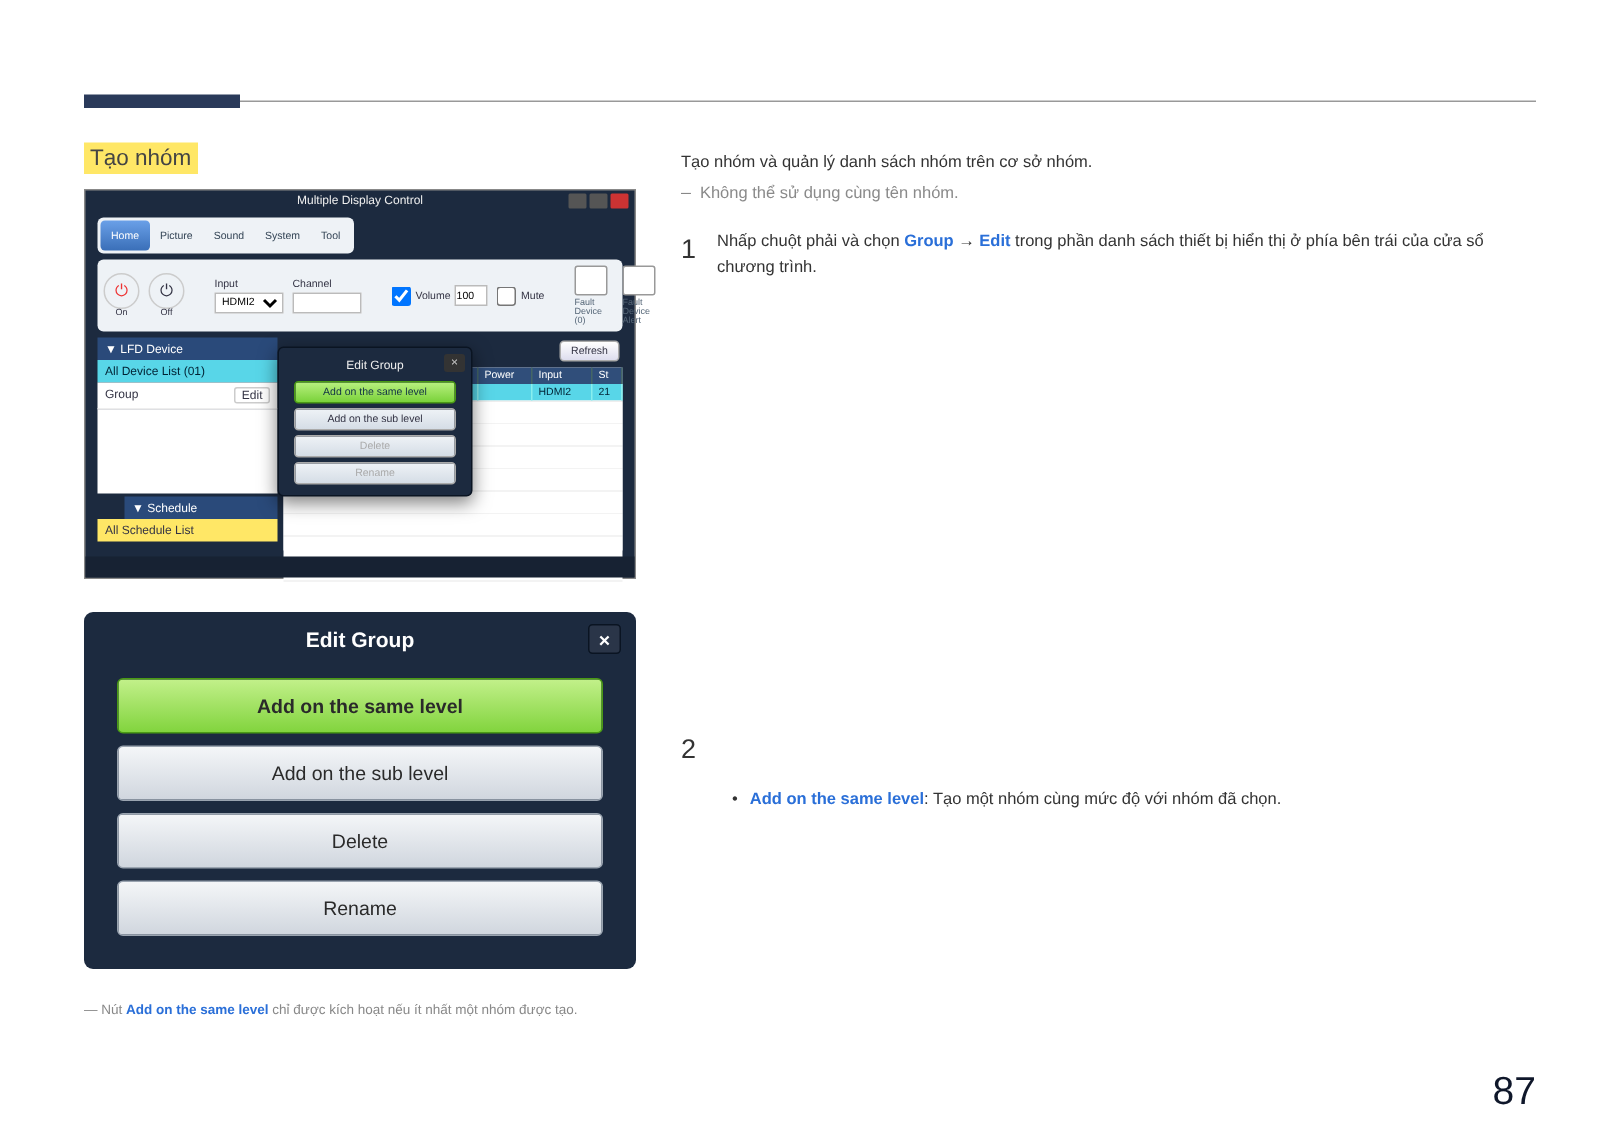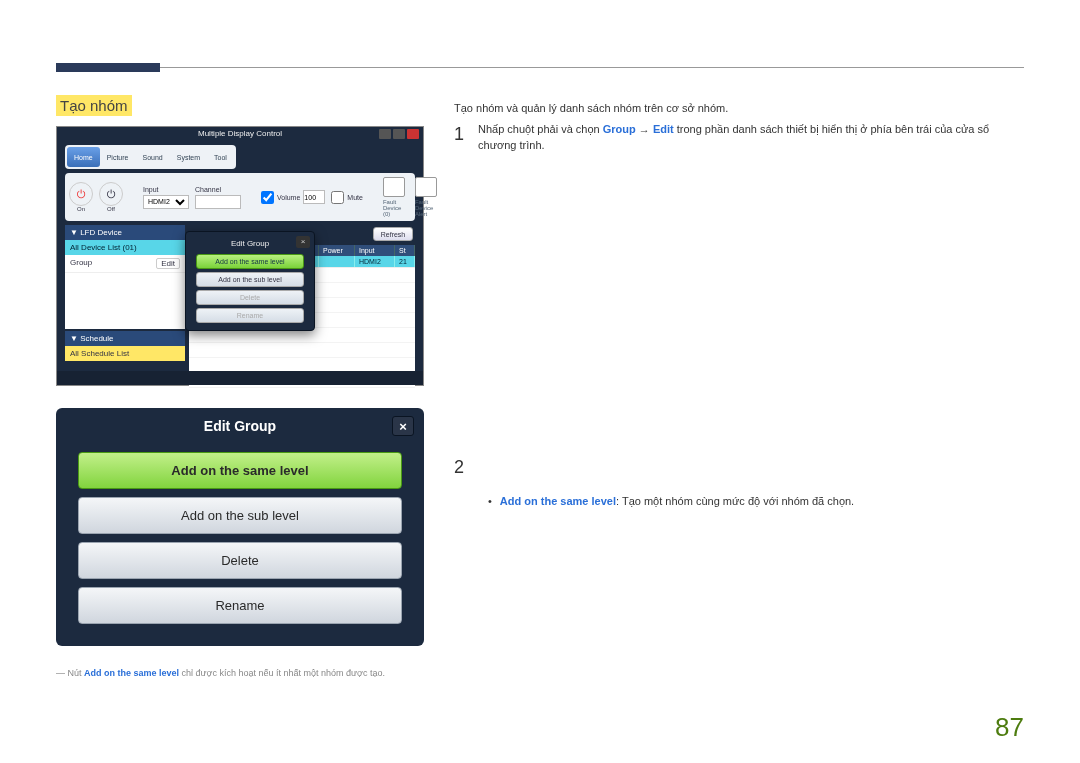--- a/index.html
+++ b/index.html
@@ -102,21 +102,21 @@
   .mock1 .sb-hdr {
     background:#2a4a7a; color:#fff; font-size:8px; padding:3px 5px;
   }
   .mock1 .sb-sel {
     background:#58d6e8; color:#023; font-size:8px; padding:3px 5px;
   }
   .mock1 .sb-row {
     background:#fff; color:#334; font-size:8px; padding:3px 5px; display:flex; justify-content:space-between; border-bottom:1px solid #eee;
   }
   .mock1 .sb-blank { background:#fff; height:56px; }
-  .mock1 .sb-hdr2 { background:#2a4a7a; color:#fff; font-size:8px; padding:3px 5px; margin-top:2px; }
+  .mock1 .sb-hdr2 { background:#2a4a7a; color:#fff; font-size:8px; padding:3px 5px; margin-top:2px;margin-left:18px; }
   .mock1 .sb-sched { background:#ffe766; color:#334; font-size:8px; padding:3px 5px; }
   .mock1 .refresh {
     position:absolute; right:10px; top:100px; width:40px; height:14px; background:linear-gradient(#fff,#dde); border:1px solid #aaa; border-radius:3px; font-size:7px; color:#334; text-align:center; line-height:13px;
   }
   .mock1 .grid {
     position:absolute; left:132px; right:8px; top:118px; bottom:18px; background:#fff;
   }
   .mock1 .grid .gh { display:flex; background:#304e7a; color:#fff; font-size:7px; }
   .mock1 .grid .gh div { padding:2px 4px; border-right:1px solid #466; }
   .mock1 .grid .gr { display:flex; background:#58d6e8; color:#023; font-size:7px; }
@@ -201,21 +201,21 @@
   }
   .step .n {
     font-size: 18px; font-weight: 400; color: #333;
   }
   .step .t { flex: 1; }
   .step.step2 { margin-top: 300px; }
   .blue { color: #2a6fd8; font-weight: bold; }
   .bullet { display:flex; gap:8px; margin: 12px 0 0 34px; }
   .bullet .dot { color:#333; }
   .pagenum {
-    position: absolute; right: 56px; bottom: 20px; font-size: 26px; color: #4d7c0f; font-weight: 300;
+    position: absolute; right: 56px; bottom: 20px; font-size: 26px; color: #0f172a; font-weight: 300;
   }
 </style>
 </head>
 <body>
 
 <div class="header-bar"></div>
 <div class="top-rule"></div>
 
 <div class="left-col">
   <h2>Tạo nhóm</h2>
@@ -330,20 +330,23 @@
   </div>
 
   <div class="footnote">
     <span>―</span>
     <span>Nút </span><span class="blue">Add on the same level</span><span> chỉ được kích hoạt nếu ít nhất một nhóm được tạo.</span>
   </div>
 </div>
 
 <div class="right-col">
   <div class="intro">Tạo nhóm và quản lý danh sách nhóm trên cơ sở nhóm.</div>
+  <div class="note">
+    <span class="dash">―</span><span>Không thể sử dụng cùng tên nhóm.</span>
+  </div>
 
   <div class="step">
     <div class="n">1</div>
     <div class="t">
       <span>Nhấp chuột phải và chọn </span><span class="blue">Group</span><span> → </span><span class="blue">Edit</span><span> trong phần danh sách thiết bị hiển thị ở phía bên trái của cửa sổ chương trình.</span>
     </div>
   </div>
 
   <div class="step step2">
     <div class="n">2</div>

